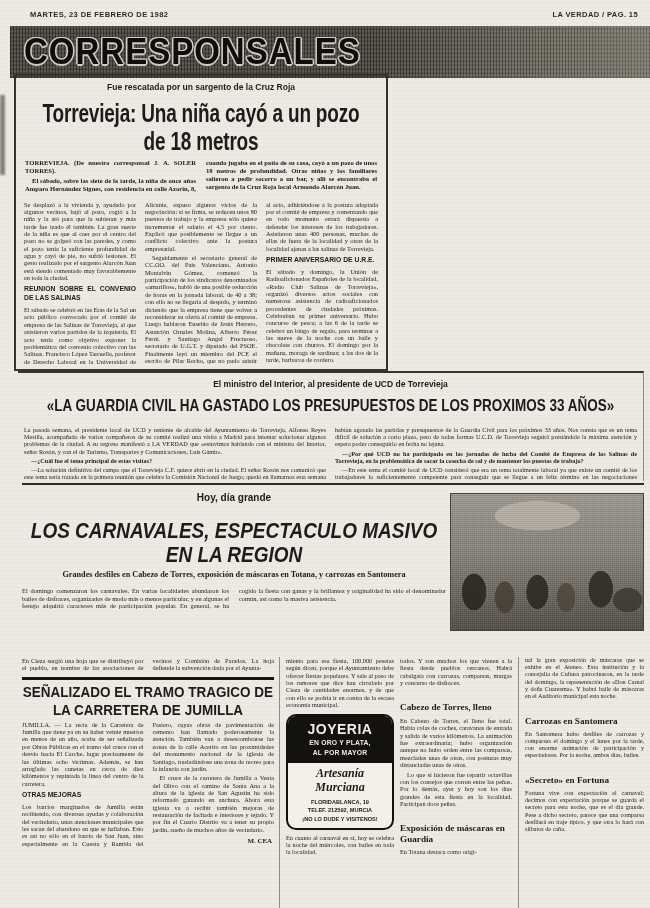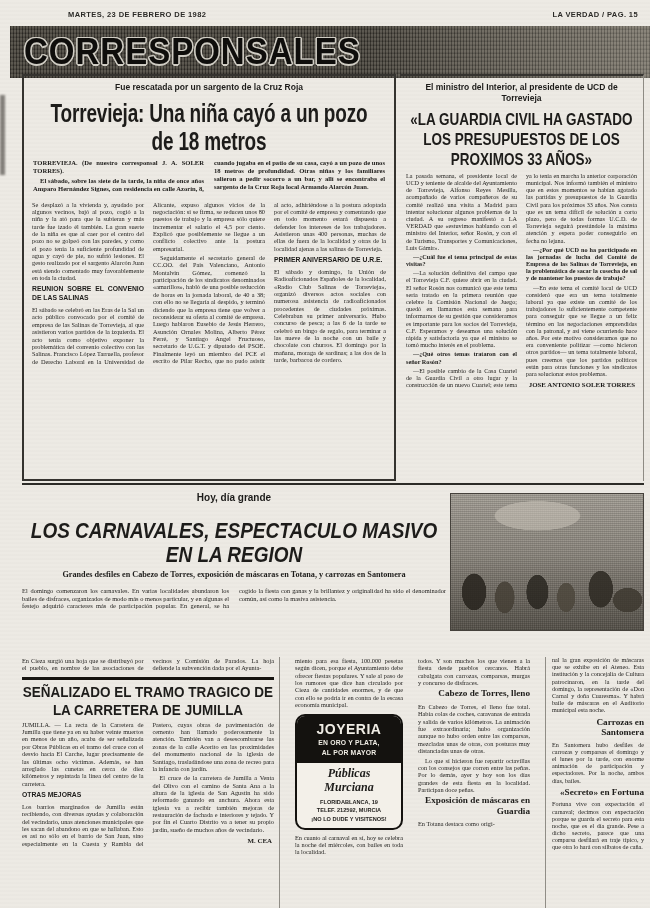--- a/index.html
+++ b/index.html
@@ -1,33 +1,33 @@
 <!DOCTYPE html>
 <html><head>
 <meta charset="utf-8">
 <style>
   html,body{margin:0;padding:0;background:#c8c5bf;}
   .page{position:relative;width:650px;height:908px;background:#edeae4;overflow:hidden;
         font-family:"Liberation Serif",serif;color:#1d1c1a;
         background-image:repeating-linear-gradient(0deg,rgba(0,0,0,.012) 0 2px,transparent 2px 4px);}
   .hdr{position:absolute;top:10px;left:30px;right:12px;display:flex;justify-content:space-between;
-       font-family:"Liberation Sans",sans-serif;font-weight:bold;font-size:7.5px;letter-spacing:.4px;color:#2b2a27;margin-left:38px;}
+       font-family:"Liberation Sans",sans-serif;font-weight:bold;font-size:7.5px;letter-spacing:.4px;color:#2b2a27;}
   .banner{position:absolute;top:26px;left:10px;right:0;height:52px;display:flex;align-items:center;
        background:#57544d;
        background-image:
          linear-gradient(90deg,rgba(30,28,24,.25) 0 55%,rgba(160,154,142,.25) 82%,rgba(190,184,172,.35) 100%),
          repeating-linear-gradient(90deg,rgba(22,20,16,.45) 0 1px,rgba(128,122,111,.35) 1px 3px),
          repeating-linear-gradient(0deg,rgba(30,28,24,.4) 0 1px,rgba(146,140,128,.3) 2px 4px);}
   .banner-title{font-family:"Liberation Sans",sans-serif;font-weight:bold;font-size:33px;letter-spacing:1px;
        color:#0f0e0c;margin-left:14px;transform:scaleY(1.12);transform-origin:center;
        text-shadow:-1.5px 0 #cfccc3,1.5px 0 #cfccc3,0 -1.5px #cfccc3,0 1.5px #cfccc3,
                    -1px -1px #cfccc3,1px 1px #cfccc3,-1px 1px #cfccc3,1px -1px #cfccc3;}
   .smudge{position:absolute;left:0;top:95px;width:5px;height:80px;background:rgba(25,22,18,.5);filter:blur(1px);}
 
-  .top-row{position:absolute;top:74px;left:22px;right:6px;height:407px;display:flex;}
+  .top-row{position:absolute;top:74px;left:14px;right:6px;height:407px;display:flex;flex-direction:column;}
   .story-left{width:374px;box-sizing:border-box;border:2px solid #35332f;padding:4px 8px 4px;display:flex;flex-direction:column;overflow:hidden;}
   .story-right{flex:1;box-sizing:border-box;margin-left:4px;border-top:2px solid #35332f;border-right:1px solid #8e8b84;
        padding:4px 6px 0 6px;display:flex;flex-direction:column;overflow:hidden;}
 
   .kicker{text-align:center;font-family:"Liberation Sans",sans-serif;font-weight:bold;font-size:8.5px;line-height:1.3;margin:2px 4px 4px;}
   .headline-1{text-align:center;font-family:"Liberation Sans",sans-serif;font-weight:bold;font-size:19px;line-height:1.12;
        letter-spacing:-.2px;margin:2px 6px 17px;transform:scaleY(1.35);transform-origin:top center;}
   .headline-2{text-align:center;font-family:"Liberation Sans",sans-serif;font-weight:bold;font-size:13.5px;line-height:1.18;
        margin:2px 0 14px;transform:scaleY(1.25);transform-origin:top center;}
   .headline-3{text-align:center;font-family:"Liberation Sans",sans-serif;font-style:italic;font-weight:bold;font-size:19px;
@@ -57,29 +57,29 @@
          radial-gradient(ellipse 24px 20px at 92% 78%,rgba(58,53,44,.8) 0 60%,transparent 62%),
          radial-gradient(ellipse 70px 24px at 45% 16%,rgba(205,199,188,.5) 0 60%,transparent 62%),
          repeating-linear-gradient(0deg,rgba(0,0,0,.14) 0 1px,transparent 1px 2px),
          repeating-linear-gradient(90deg,rgba(255,255,255,.08) 0 1px,transparent 1px 2px),
          linear-gradient(180deg,#a49f96 0%,#8b867d 45%,#6d6860 75%,#555149 100%);}
   .head-col{width:424px;}
   .head-col .kicker{font-size:10px;margin-bottom:14px;}
   .deck{text-align:center;font-family:Liberation Serif, serif;font-weight:bold;font-size:8.2px;line-height:1.4;margin:0 28px 7px;}
   .lead{column-count:2;column-gap:10px;font-size:6.4px;line-height:1.2;text-align:justify;}
 
-  .carnival-lower{display:flex;gap:15px;margin-top:4px;height:252px;overflow:hidden;}
+  .carnival-lower{display:flex;gap:6px;margin-top:4px;height:252px;overflow:hidden;}
   .colAB{width:252px;box-sizing:content-box;border-right:1px solid #908d86;padding-right:5px;}
   .cieza{column-count:2;column-gap:9px;font-size:6.3px;line-height:1.17;text-align:justify;}
   .jumilla-rule{border-top:3px solid #171511;margin:4px 0 3px;}
   .jumilla-body{column-count:2;column-gap:9px;font-size:6.3px;line-height:1.17;text-align:justify;height:182px;overflow:hidden;}
   .colC{width:108px;font-size:6.3px;line-height:1.17;text-align:justify;}
   .colR1{width:112px;font-size:6.3px;line-height:1.17;text-align:justify;}
   .colR2{flex:1;border-left:1px solid #908d86;padding-left:6px;font-size:6.15px;line-height:1.17;text-align:justify;overflow:hidden;}
-  .col-head{font-weight:bold;font-size:9.2px;line-height:1.15;margin:2px 0 4px;text-align:right;}
+  .col-head{font-weight:bold;font-size:9.2px;line-height:1.15;margin:16px 0 4px;text-align:left;}
 
   .ad{border:2.5px solid #14120f;border-radius:10px;overflow:hidden;margin:5px 0 4px;background:#f3f0e9;text-align:center;}
   .ad-top{background:#14120f;color:#efece4;padding:5px 2px 6px;text-align:center;}
   .ad-title{font-family:"Liberation Sans",sans-serif;font-weight:bold;font-size:14px;letter-spacing:.5px;}
   .ad-sub{font-family:"Liberation Sans",sans-serif;font-weight:bold;font-size:6.8px;margin-top:2px;letter-spacing:.2px;}
   .ad-brand{font-weight:bold;font-size:12px;line-height:1.15;padding:4px 0 2px;font-style:italic;}
   .ad-addr{font-family:"Liberation Sans",sans-serif;font-weight:bold;font-size:5.6px;line-height:1.45;padding:2px 2px 5px;}
 </style>
 </head>
 <body>
@@ -168,21 +168,21 @@
 
       <div class="colC">
         <p class="para np">miento para esa fiesta, 100.000 pesetas según dicen, porque el Ayuntamiento debe ofrecer fiestas populares. Y sale al paso de los rumores que dice han circulado por Cieza de cantidades enormes, y de que con ello se podría ir en contra de la escasa economía municipal.</p>
         <div class="ad">
           <div class="ad-top">
             <div class="ad-title">JOYERIA</div>
             <div class="ad-sub">EN ORO Y PLATA,</div>
             <div class="ad-sub">AL POR MAYOR</div>
           </div>
           <div class="ad-brand">
-            <div>Públicas</div>
+            <div>Artesanía</div>
             <div>Murciana</div>
           </div>
           <div class="ad-addr">
             <div>FLORIDABLANCA, 19</div>
             <div>TELEF. 212592, MURCIA</div>
             <div>¡NO LO DUDE Y VISITENOS!</div>
           </div>
         </div>
         <p class="para np">En cuanto al carnaval en sí, hoy se celebra la noche del miércoles, con bailes en toda la localidad.</p>
       </div>

